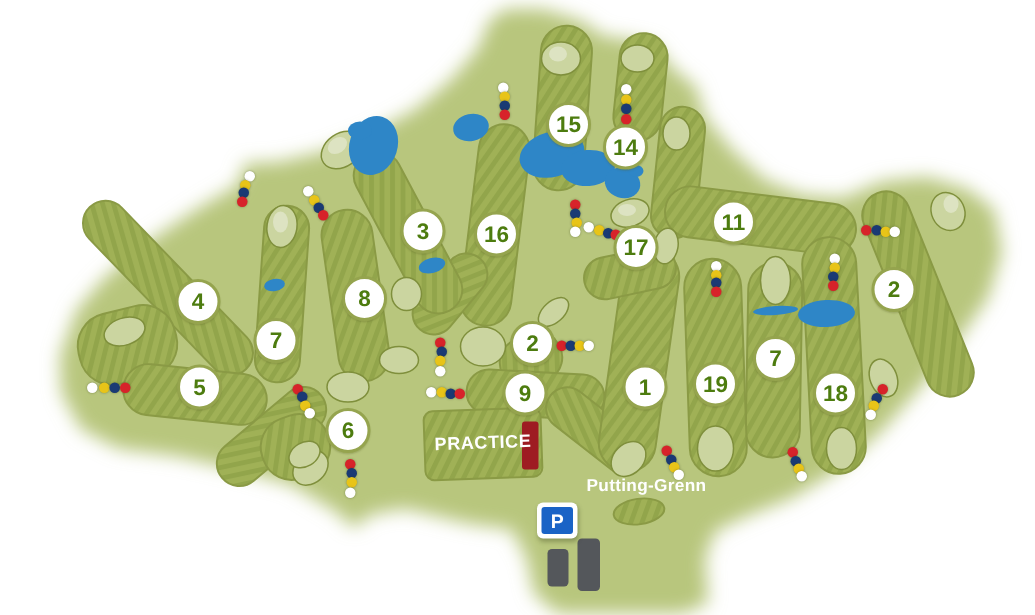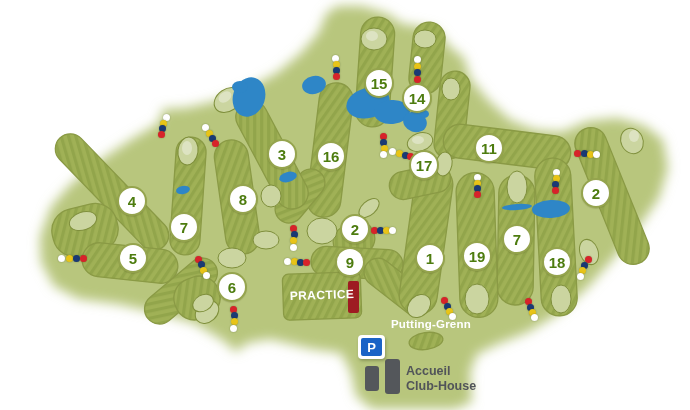--- a/index.html
+++ b/index.html
@@ -281,18 +281,14 @@
       </div>
     </div>
 
   <div class="practice-label">PRACTICE</div>
   <div class="putting-label">Putting-Grenn</div>
 
   <div class="p-sign">
     <span class="p-inner">P</span>
   </div>
 
-  <div class="club-label">
-    <div>Accueil</div>
-    <div>Club-House</div>
-  </div>
 
 </div>
 
 </body></html>

